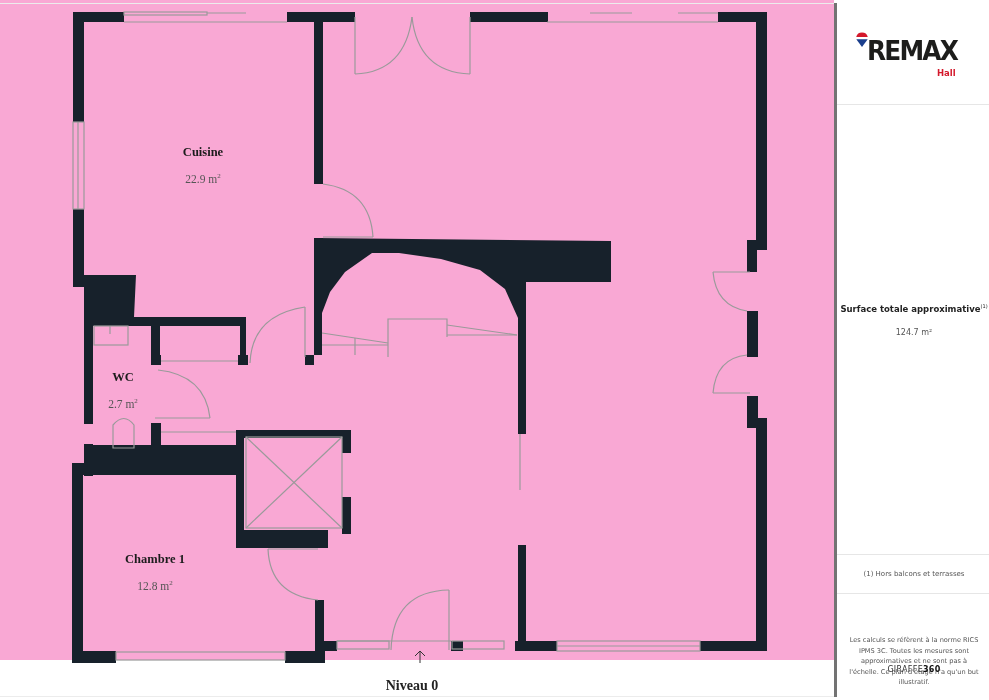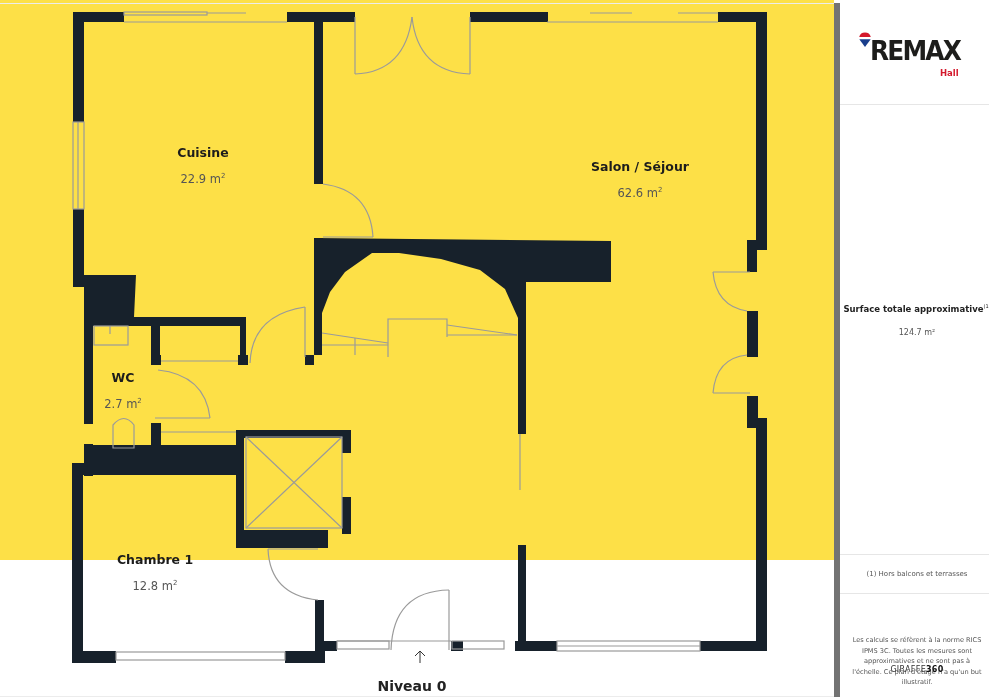--- a/index.html
+++ b/index.html
@@ -1,21 +1,21 @@
 <!DOCTYPE html>
 <html><head>
 <meta charset="utf-8">
 <style>
   html, body { margin: 0; padding: 0; background: #ffffff; }
   body { width: 989px; height: 700px; position: relative; overflow: hidden; font-family: "DejaVu Sans", sans-serif; }
-  .plan-area { position: absolute; left: 0; top: 0; width: 834px; height: 560px; background: #fde047; }
+  .plan-area { position: absolute; left: 0; top: 0; width: 834px; height: 660px; background: #f9a8d4; font-family: Liberation Serif, serif; }
   .plan-area svg { position: absolute; left: 0; top: 0; }
   .top-rule { position: absolute; left: 0; top: 3px; width: 834px; height: 1px; background: #ececec; }
   .bottom-rule { position: absolute; left: 0; top: 696px; width: 834px; height: 1px; background: #ececec; }
-  .sidebar { position: absolute; left: 834px; top: 3px; width: 142px; height: 694px; border-left: 6px solid #737373; box-sizing: border-box; background: #fff; }
+  .sidebar { position: absolute; left: 834px; top: 3px; width: 142px; height: 694px; border-left: 3px solid #737373; box-sizing: border-box; background: #fff; }
   .logo-box { position: absolute; left: 0; top: 0; width: 154px; height: 101px; border-bottom: 1px solid #e6e6e6; }
   .remax { position: absolute; left: 30px; top: 34px; font-family: "DejaVu Sans", sans-serif; font-weight: bold; font-size: 27px; letter-spacing: -2px; color: #1d1d1b; line-height: 1; transform: scaleX(0.92); transform-origin: left; }
   .immo { position: absolute; left: 100px; top: 65px; font-size: 8.5px; font-weight: bold; color: #d4192c; }
   .balloon { position: absolute; left: 18px; top: 28px; width: 14px; height: 18px; }
   .surface-box { position: absolute; left: 0; top: 300px; width: 154px; text-align: center; }
   .surface-title { font-size: 8.5px; font-weight: bold; color: #222; }
   .surface-title sup { font-size: 5px; font-weight: normal; }
   .surface-value { margin-top: 14px; font-size: 8px; color: #555; }
   .note-box { position: absolute; left: 0; top: 551px; width: 154px; height: 38px; border-top: 1px solid #e6e6e6; border-bottom: 1px solid #e6e6e6; text-align: center; font-size: 7px; color: #555; line-height: 38px; }
   .disclaimer { position: absolute; left: 10px; top: 632px; width: 134px; text-align: center; font-size: 6.6px; color: #555; line-height: 10.5px; }
@@ -153,24 +153,20 @@
     <g fill="none" stroke="#333" stroke-width="1">
       <line x1="420" y1="651" x2="420" y2="663"></line>
       <polyline points="415,656 420,651 425,656"></polyline>
     </g>
   </svg>
 
   <div class="room-label" style="left:203px; top:145px;">
     <div class="room-name">Cuisine</div>
     <div class="room-area"><span>22.9 m</span><sup>2</sup></div>
   </div>
-  <div class="room-label" style="left:640px; top:159px;">
-    <div class="room-name">Salon / Séjour</div>
-    <div class="room-area"><span>62.6 m</span><sup>2</sup></div>
-  </div>
   <div class="room-label" style="left:123px; top:370px;">
     <div class="room-name">WC</div>
     <div class="room-area"><span>2.7 m</span><sup>2</sup></div>
   </div>
   <div class="room-label" style="left:155px; top:552px;">
     <div class="room-name">Chambre 1</div>
     <div class="room-area"><span>12.8 m</span><sup>2</sup></div>
   </div>
 
   <div class="level-label">Niveau 0</div>

